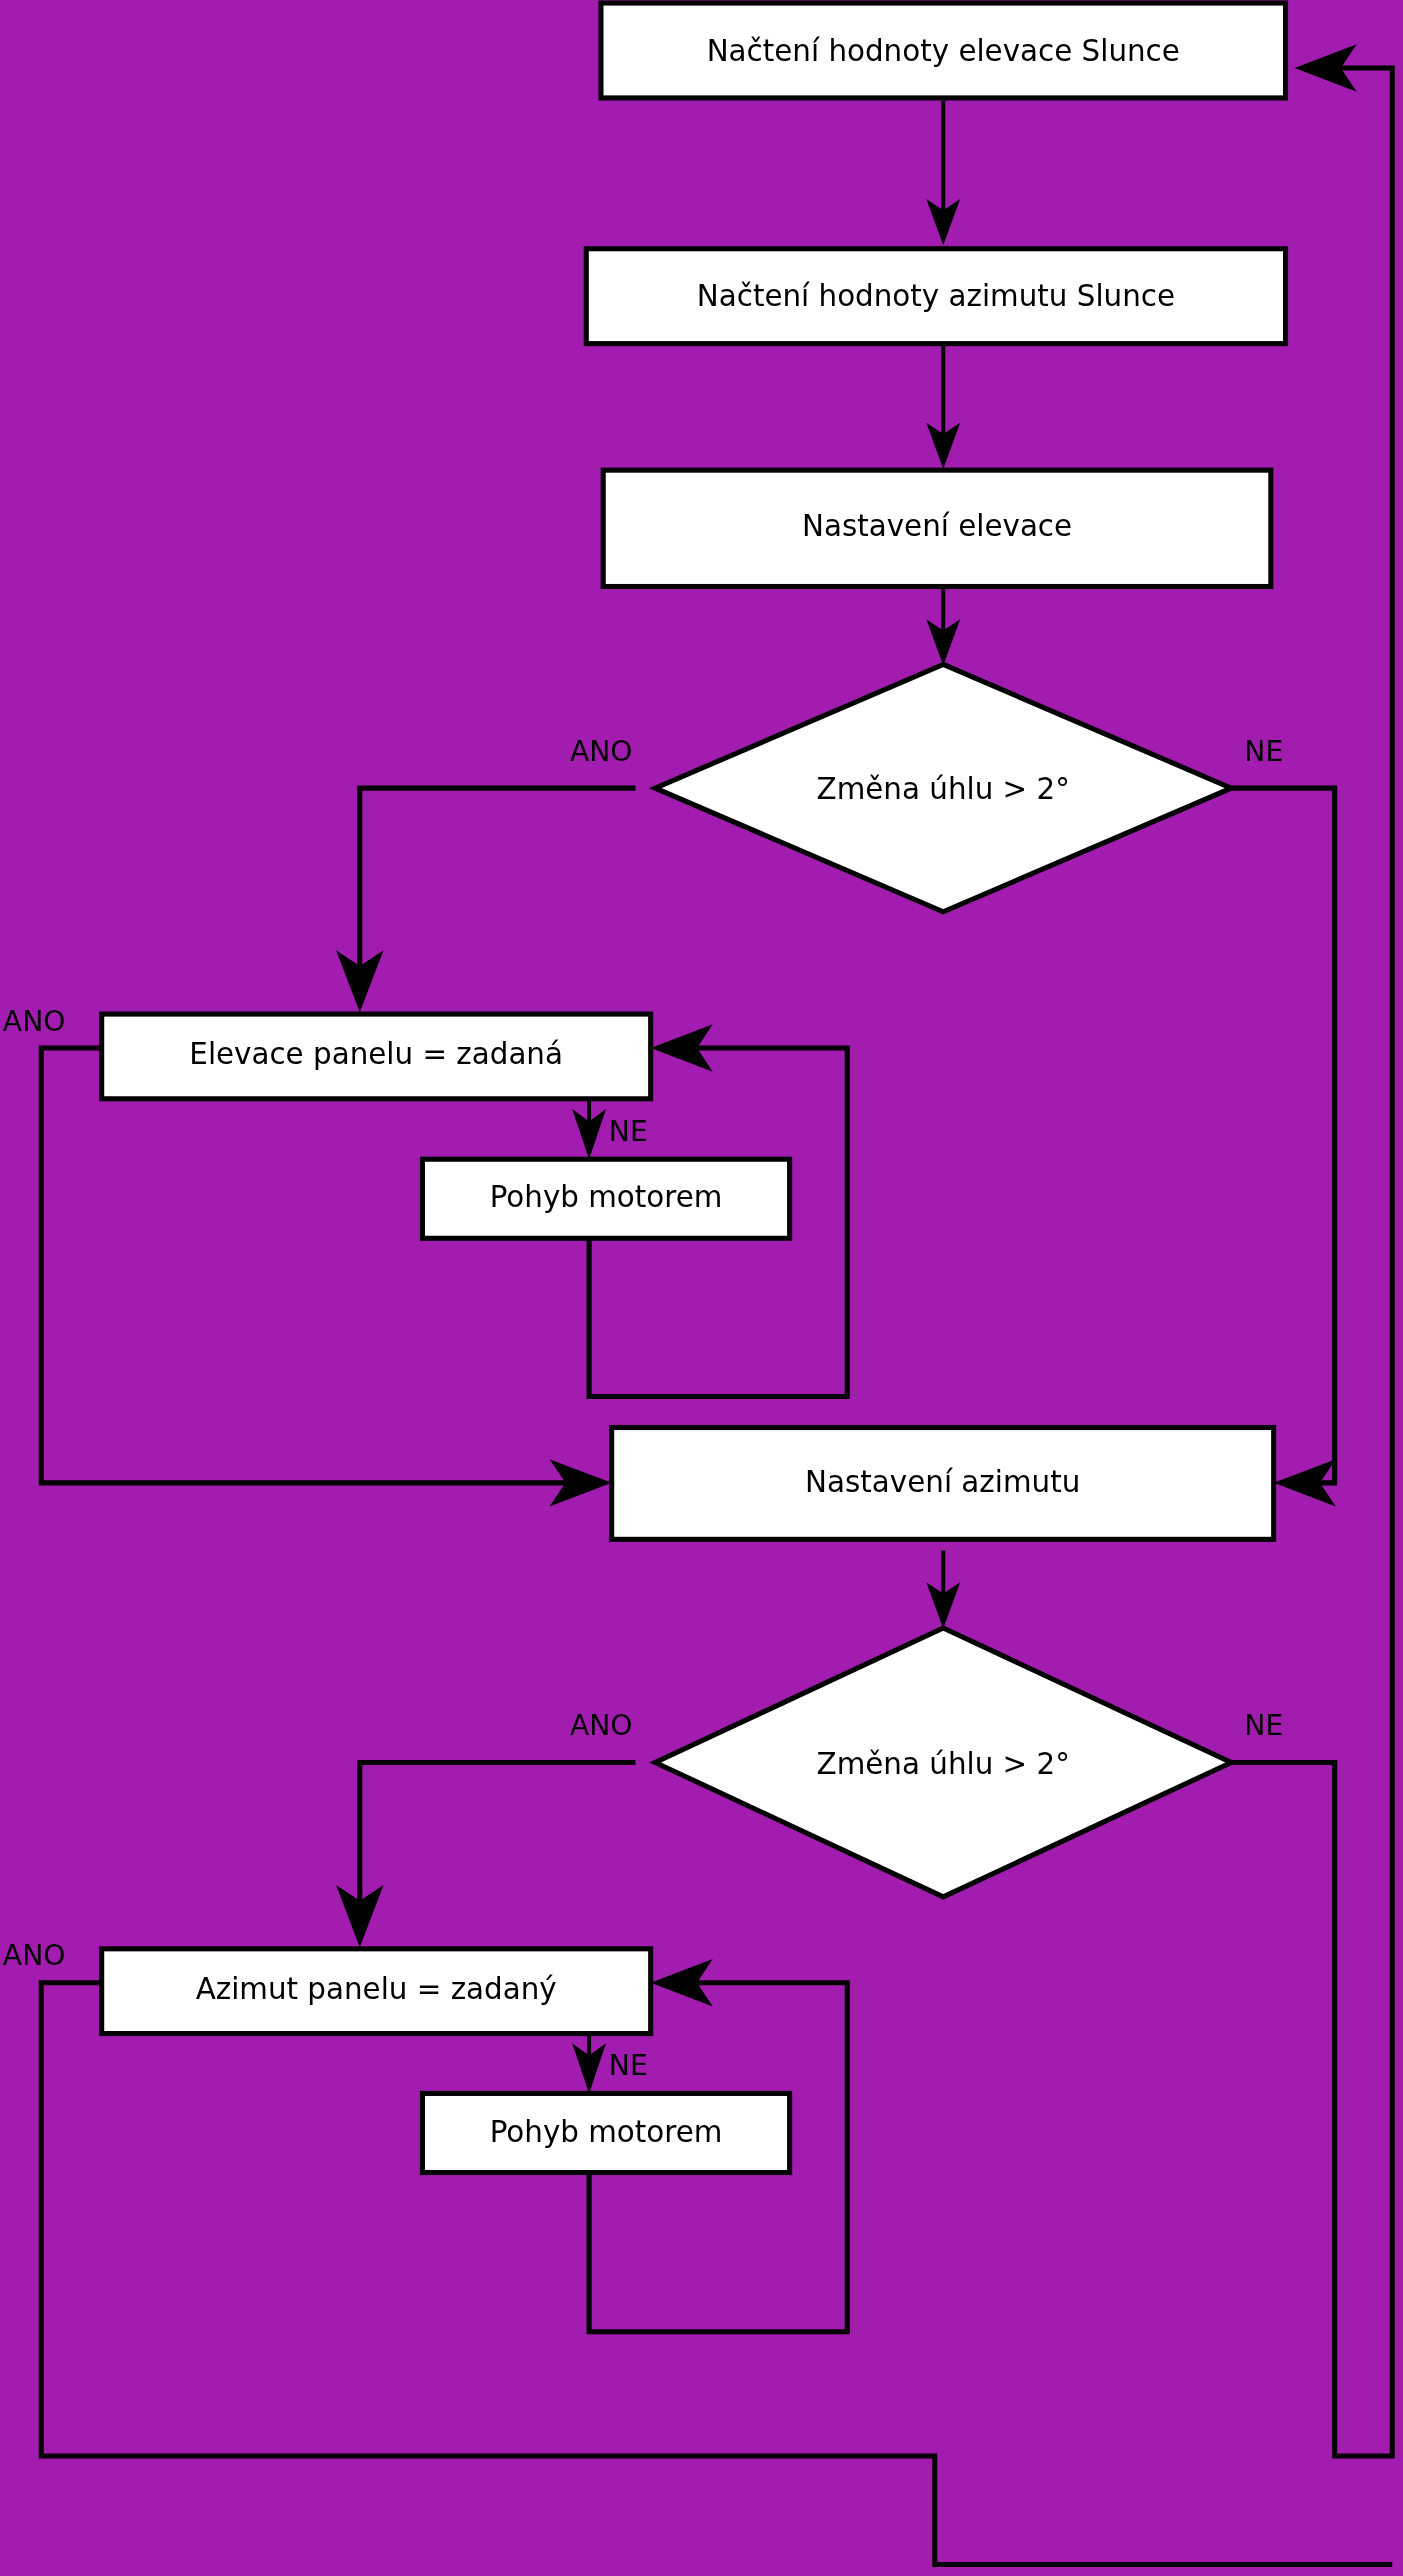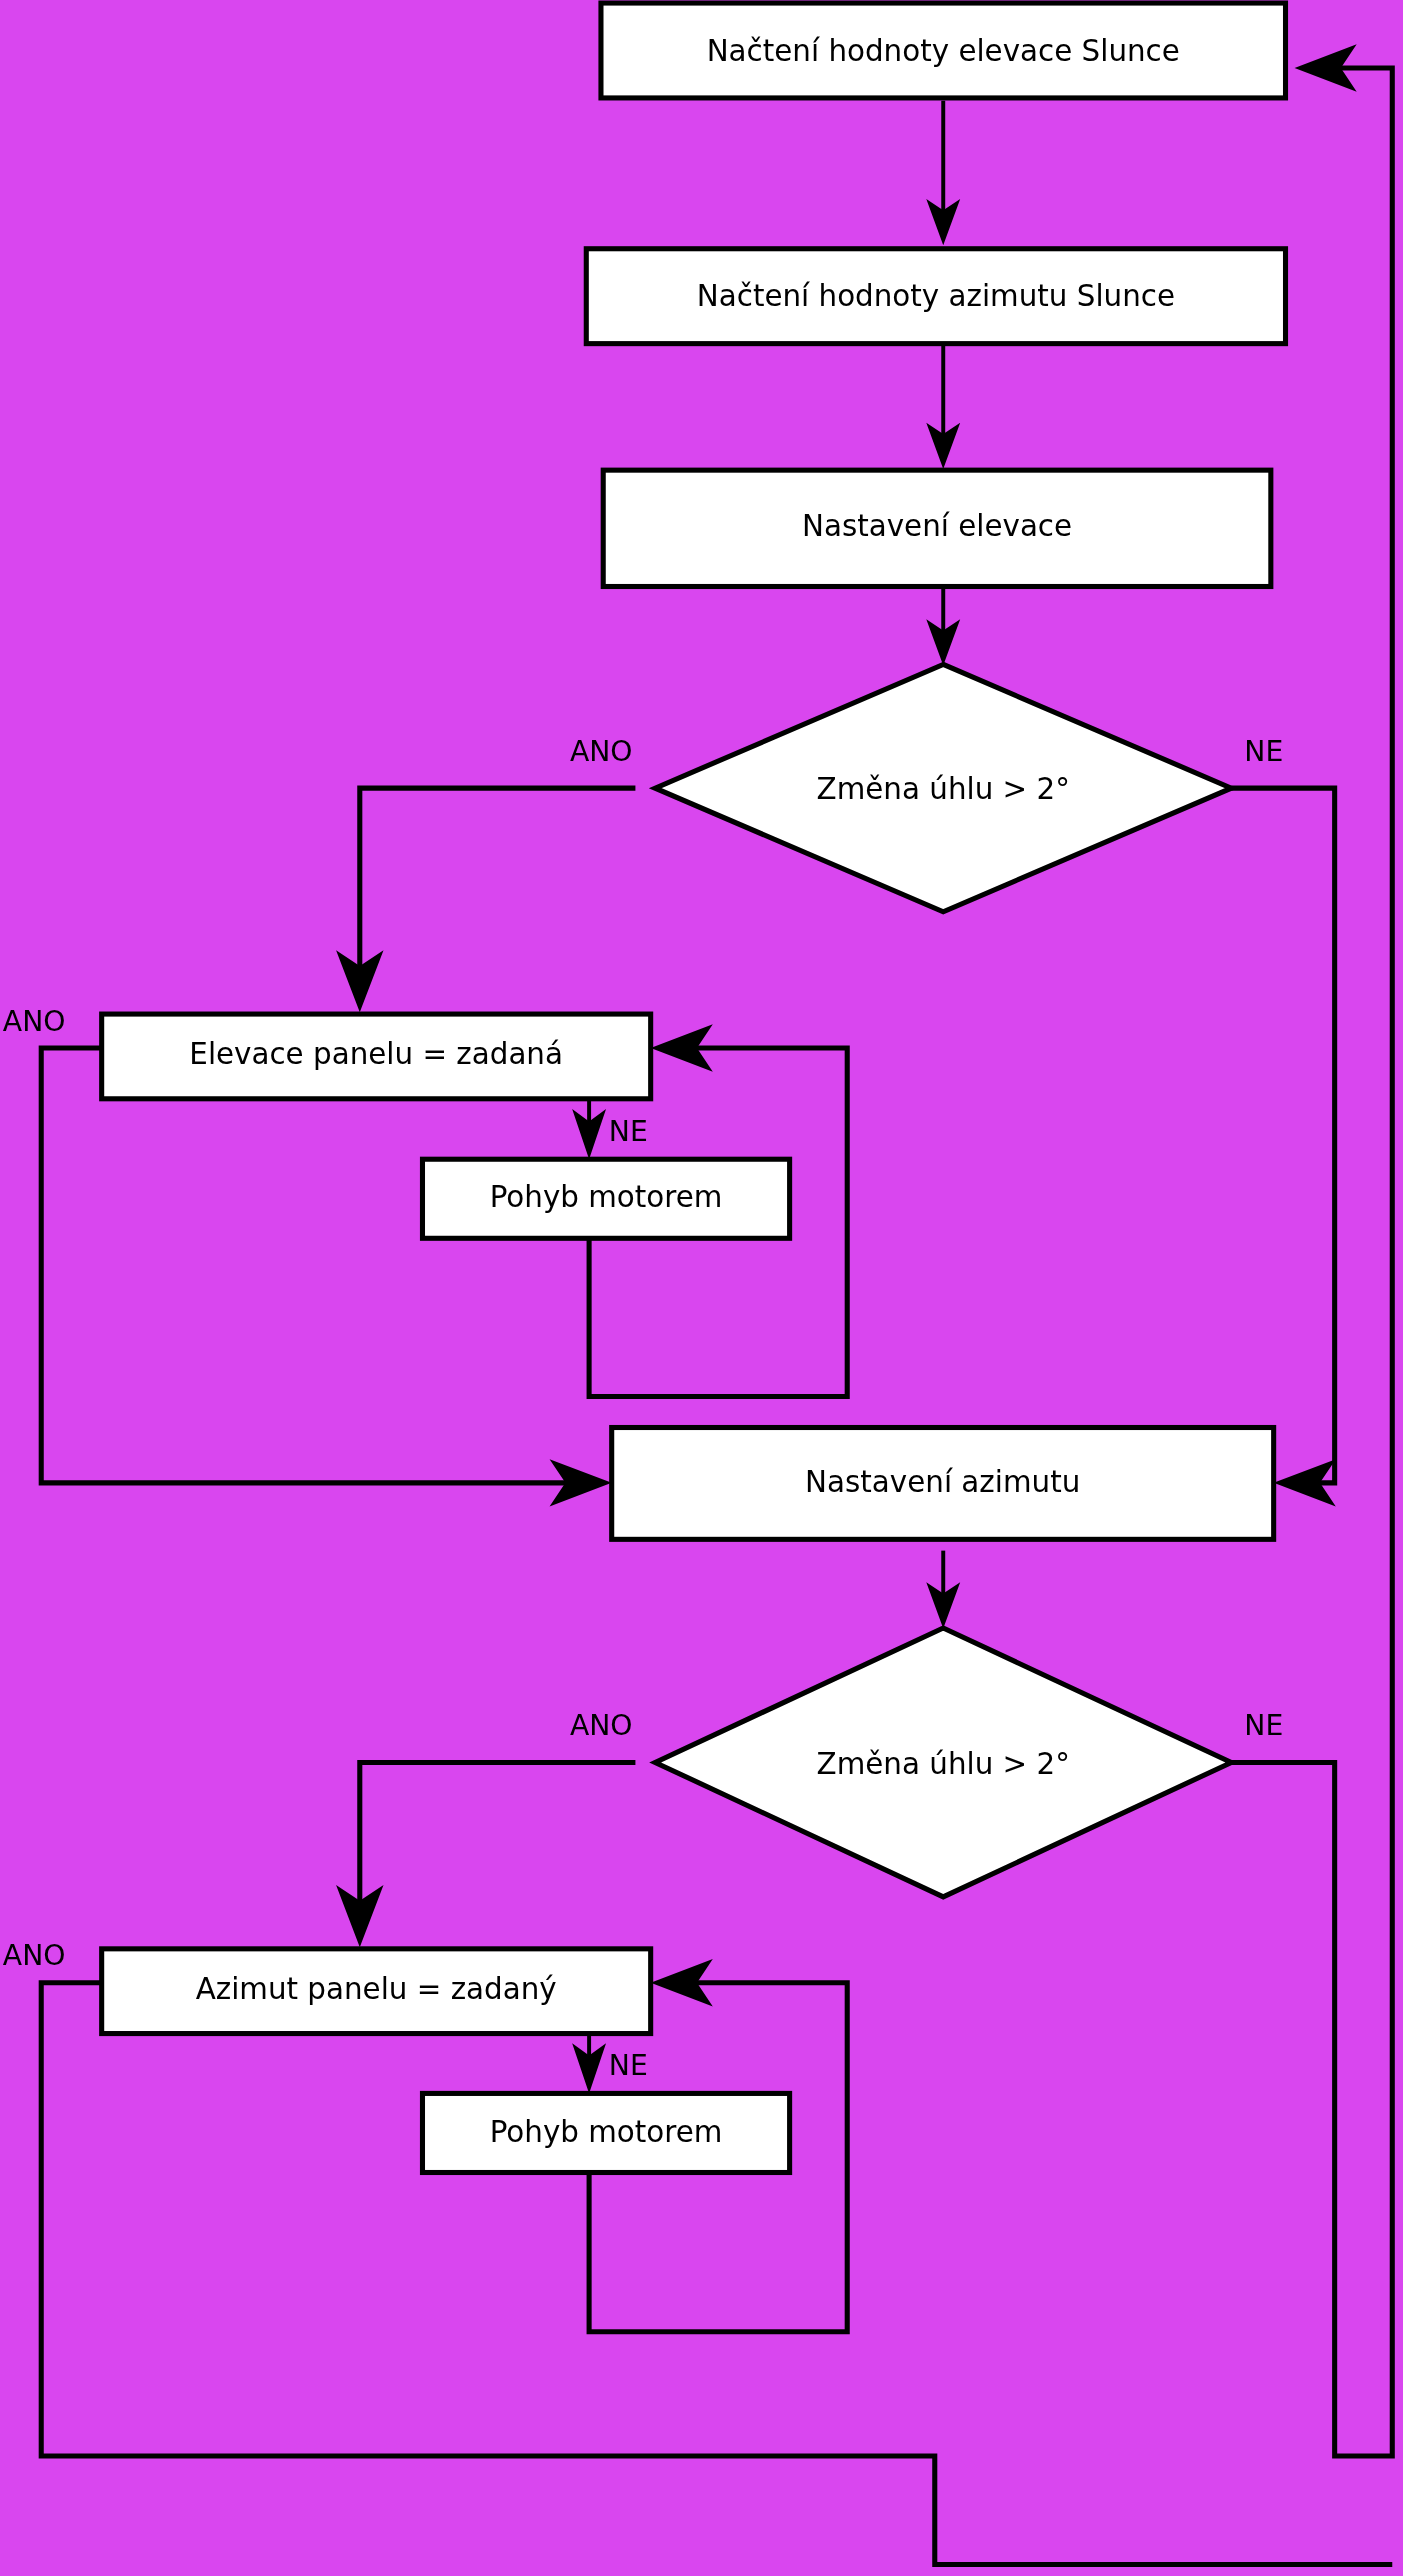--- a/index.html
+++ b/index.html
@@ -4,21 +4,21 @@
 <style>
   html, body {
     margin: 0;
     padding: 0;
     background: #ffffff;
   }
   #flowchart-root {
     position: relative;
     width: 1403px;
     height: 2576px;
-    background: #d946ef;
+    background: #a21caf;
     font-family: "DejaVu Sans", sans-serif;
     text-align: center;
   }
   svg#flow-svg {
     position: absolute;
     top: 0;
     left: 0;
     width: 1403px;
     height: 2576px;
     display: block;

